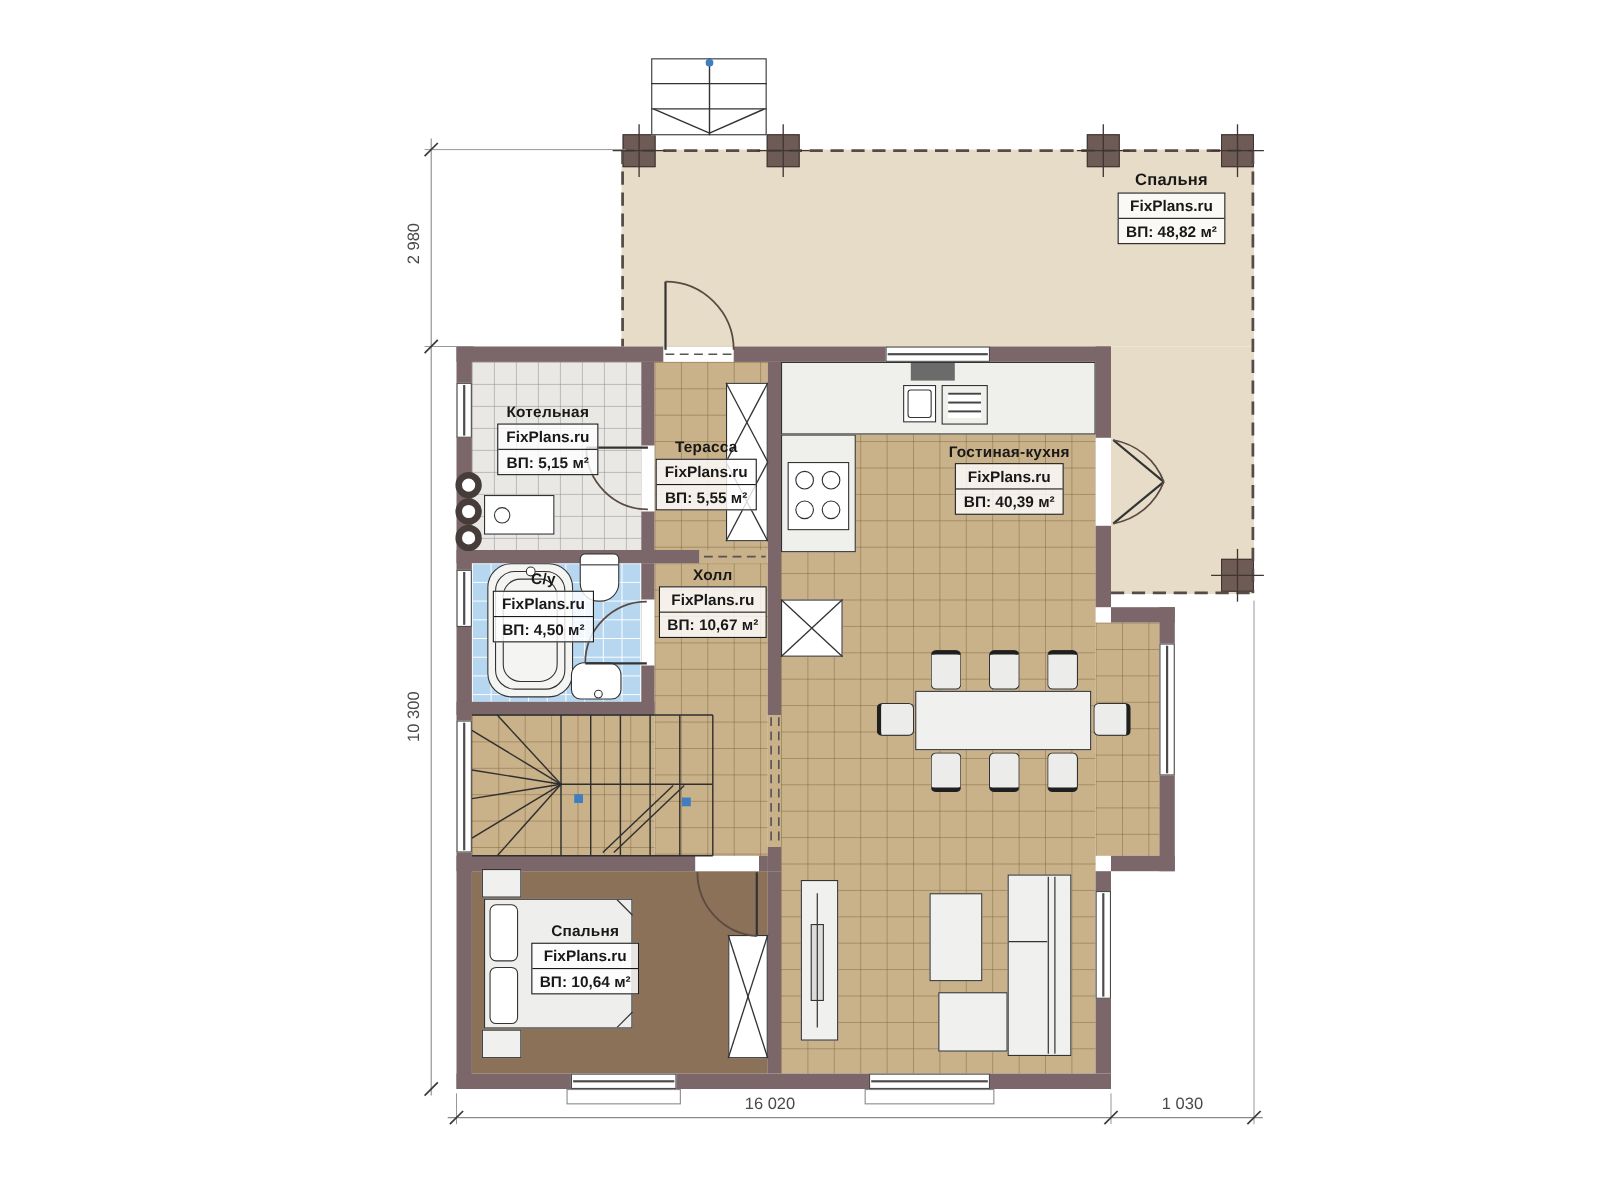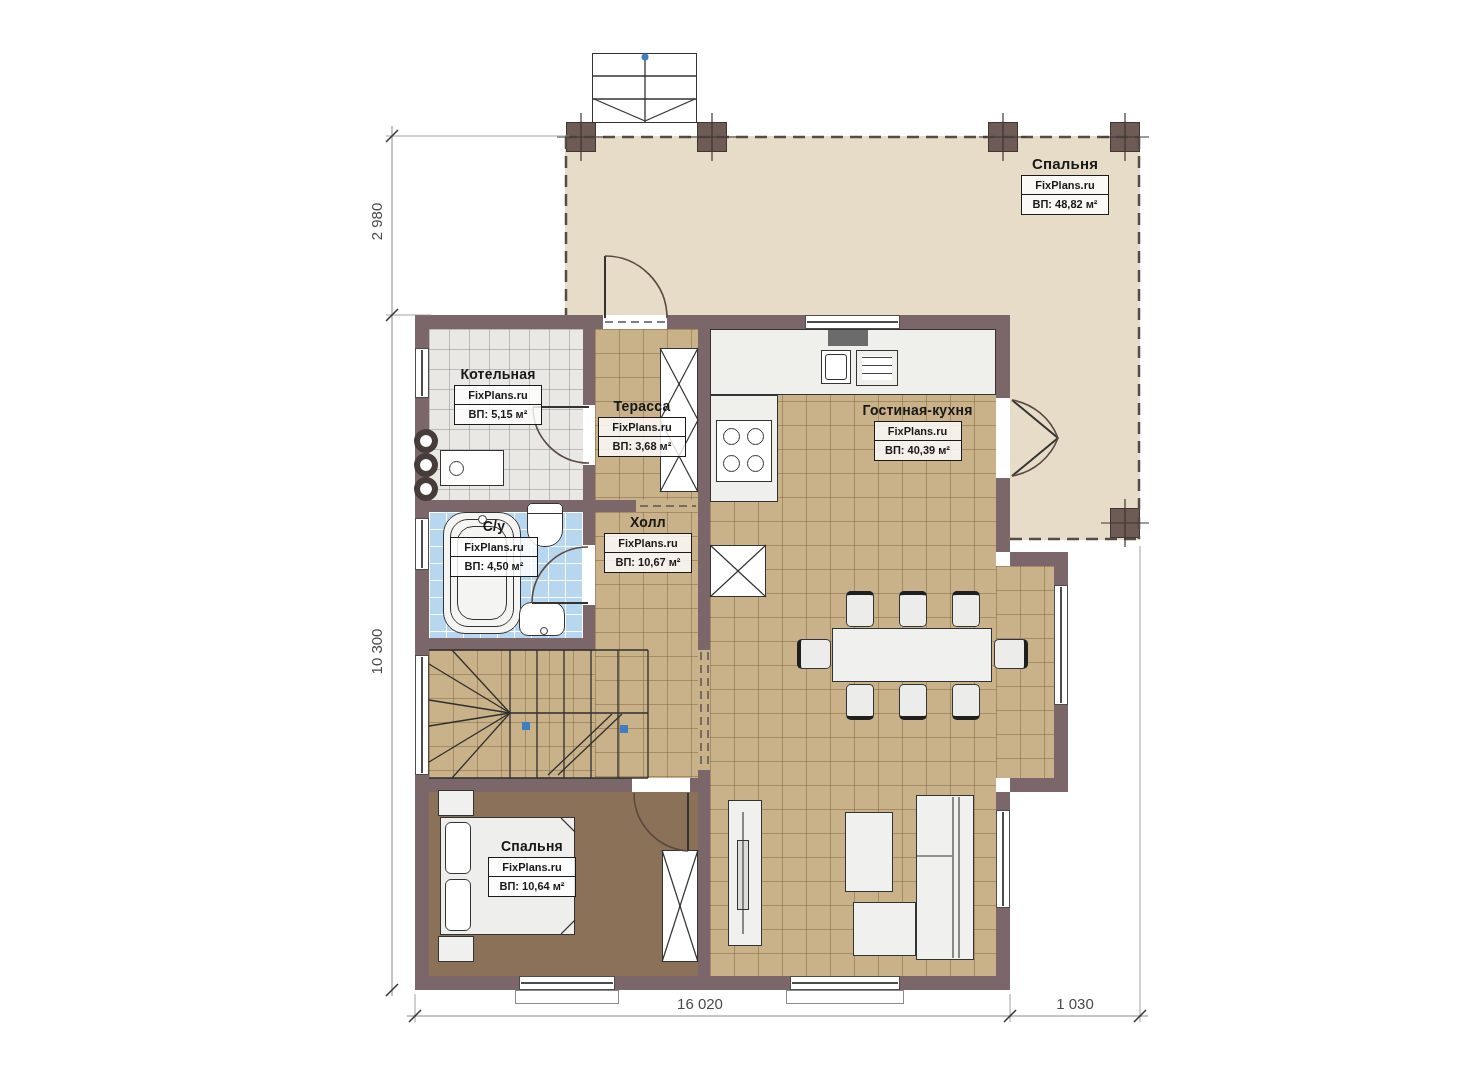--- a/index.html
+++ b/index.html
@@ -37,21 +37,21 @@
   .chair.n{border-top:4px solid #1f1f1f;} .chair.s{border-bottom:4px solid #1f1f1f;}
   .chair.w{border-left:4px solid #1f1f1f;} .chair.e{border-right:4px solid #1f1f1f;}
   .burner{position:absolute;width:17px;height:17px;border:1.8px solid #2f2f2f;border-radius:50%;background:#fff;box-sizing:border-box;}
   .donut{position:absolute;width:24px;height:24px;border-radius:50%;border:6px solid #463c39;background:#fff;box-sizing:border-box;z-index:10;}
   .stripes{background-image:repeating-linear-gradient(to bottom,#444 0 1.5px,transparent 1.5px 8px);background-position:0 6px;background-clip:content-box;padding:5px;}
   .column{position:absolute;width:30px;height:30px;background:#6e5b55;border:1px solid #3f3632;box-sizing:border-box;z-index:9;}
   
   .room-label{position:absolute;z-index:30;text-align:center;color:#181818;}
   .room-title{font-weight:bold;font-size:14px;margin-bottom:3px;letter-spacing:.2px;}
   .label-box{border:1.5px solid #1a1a1a;background:rgba(255,255,255,.82);display:inline-block;min-width:86px;}
-  .label-row{font-weight:bold;font-size:11px;padding:2px 7px;line-height:1.3;white-space:nowrap;}
+  .label-row{font-weight:bold;font-size:14px;padding:2px 7px;line-height:1.3;white-space:nowrap;}
   .label-row + .label-row{border-top:1.5px solid #1a1a1a;}
   .dim{position:absolute;color:#4a4a4a;font-size:15px;width:90px;text-align:center;z-index:25;}
   .dim-v{transform:rotate(-90deg);transform-origin:center;}
   svg.overlay{position:absolute;left:0;top:0;z-index:20;pointer-events:none;}
 </style>
 </head>
 <body>
 
 <div class="plan">
 
@@ -309,21 +309,21 @@
     <div class="label-box">
       <div class="label-row">FixPlans.ru</div>
       <div class="label-row">ВП: 5,15 м²</div>
     </div>
   </div>
 
   <div class="room-label" style="left:592px;top:398px;width:100px;">
     <div class="room-title">Терасса</div>
     <div class="label-box">
       <div class="label-row">FixPlans.ru</div>
-      <div class="label-row">ВП: 3,68 м²</div>
+      <div class="label-row">ВП: 5,55 м²</div>
     </div>
   </div>
 
   <div class="room-label" style="left:850px;top:402px;width:135px;">
     <div class="room-title">Гостиная-кухня</div>
     <div class="label-box">
       <div class="label-row">FixPlans.ru</div>
       <div class="label-row">ВП: 40,39 м²</div>
     </div>
   </div>

